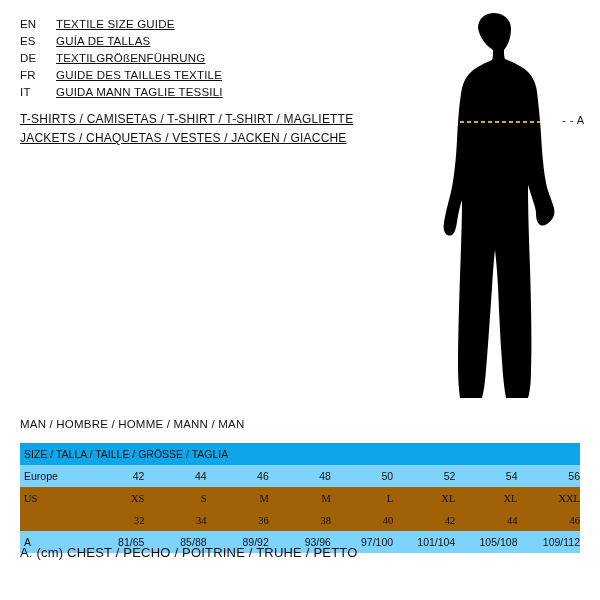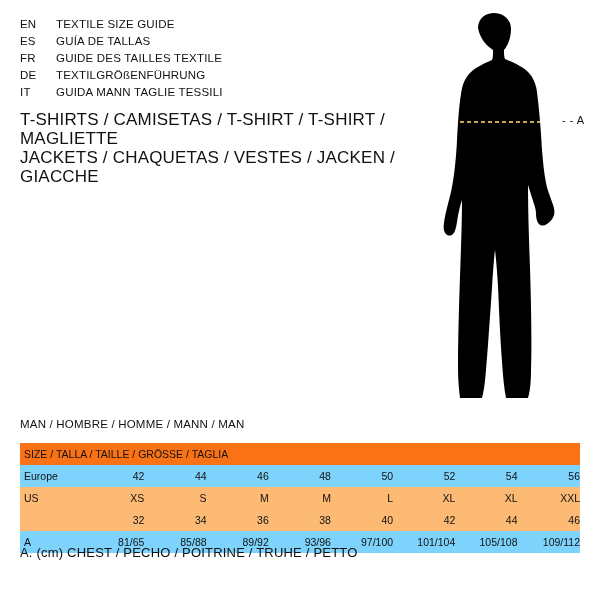--- a/index.html
+++ b/index.html
@@ -36,34 +36,36 @@
     line-height: 17px;
     letter-spacing: 0.2px;
   }
   .lang-code {
     width: 36px;
     flex: 0 0 36px;
     color: #111;
   }
   .lang-text {
     color: #111;
+    text-decoration: underline;
   }
 
   
   .cats {
     position: absolute;
     left: 20px;
     top: 110px;
     width: 380px;
   }
   .cat-line {
-    font-size: 17px;
+    font-size: 12px;
     line-height: 19px;
     letter-spacing: 0.2px;
     color: #111;
+    text-decoration: underline;
   }
 
   
   .figure-wrap {
     position: absolute;
     left: 400px;
     top: 10px;
     width: 200px;
     height: 400px;
   }
@@ -110,24 +112,25 @@
   table.size-table td.lbl {
     width: 88px;
     padding-left: 4px;
   }
   table.size-table td.val,
   table.size-table th.val {
     width: 59px;
     text-align: right;
   }
   tr.head-row {
-    background: #f97316;
+    background: #0ea5e9;
   }
   tr.row-shade {
-    background: #fdba74;
+    background: #a16207;
+    font-family: Liberation Serif, serif;
   }
   tr.row-plain {
     background: #7dd3fc;
   }
 
   .footnote {
     position: absolute;
     left: 20px;
     top: 545px;
     font-size: 13px;
@@ -143,26 +146,26 @@
   <div class="lang-block">
     <div class="lang-row">
       <span class="lang-code">EN</span>
       <span class="lang-text">TEXTILE SIZE GUIDE</span>
     </div>
     <div class="lang-row">
       <span class="lang-code">ES</span>
       <span class="lang-text">GUÍA DE TALLAS</span>
     </div>
     <div class="lang-row">
+      <span class="lang-code">DE</span>
+      <span class="lang-text">TEXTILGRÖßENFÜHRUNG</span>
+    </div>
+    <div class="lang-row">
       <span class="lang-code">FR</span>
       <span class="lang-text">GUIDE DES TAILLES TEXTILE</span>
-    </div>
-    <div class="lang-row">
-      <span class="lang-code">DE</span>
-      <span class="lang-text">TEXTILGRÖßENFÜHRUNG</span>
     </div>
     <div class="lang-row">
       <span class="lang-code">IT</span>
       <span class="lang-text">GUIDA MANN TAGLIE TESSILI</span>
     </div>
   </div>
 
   <div class="cats">
     <div class="cat-line">T-SHIRTS / CAMISETAS / T-SHIRT / T-SHIRT / MAGLIETTE</div>
     <div class="cat-line">JACKETS / CHAQUETAS / VESTES / JACKEN / GIACCHE</div>

